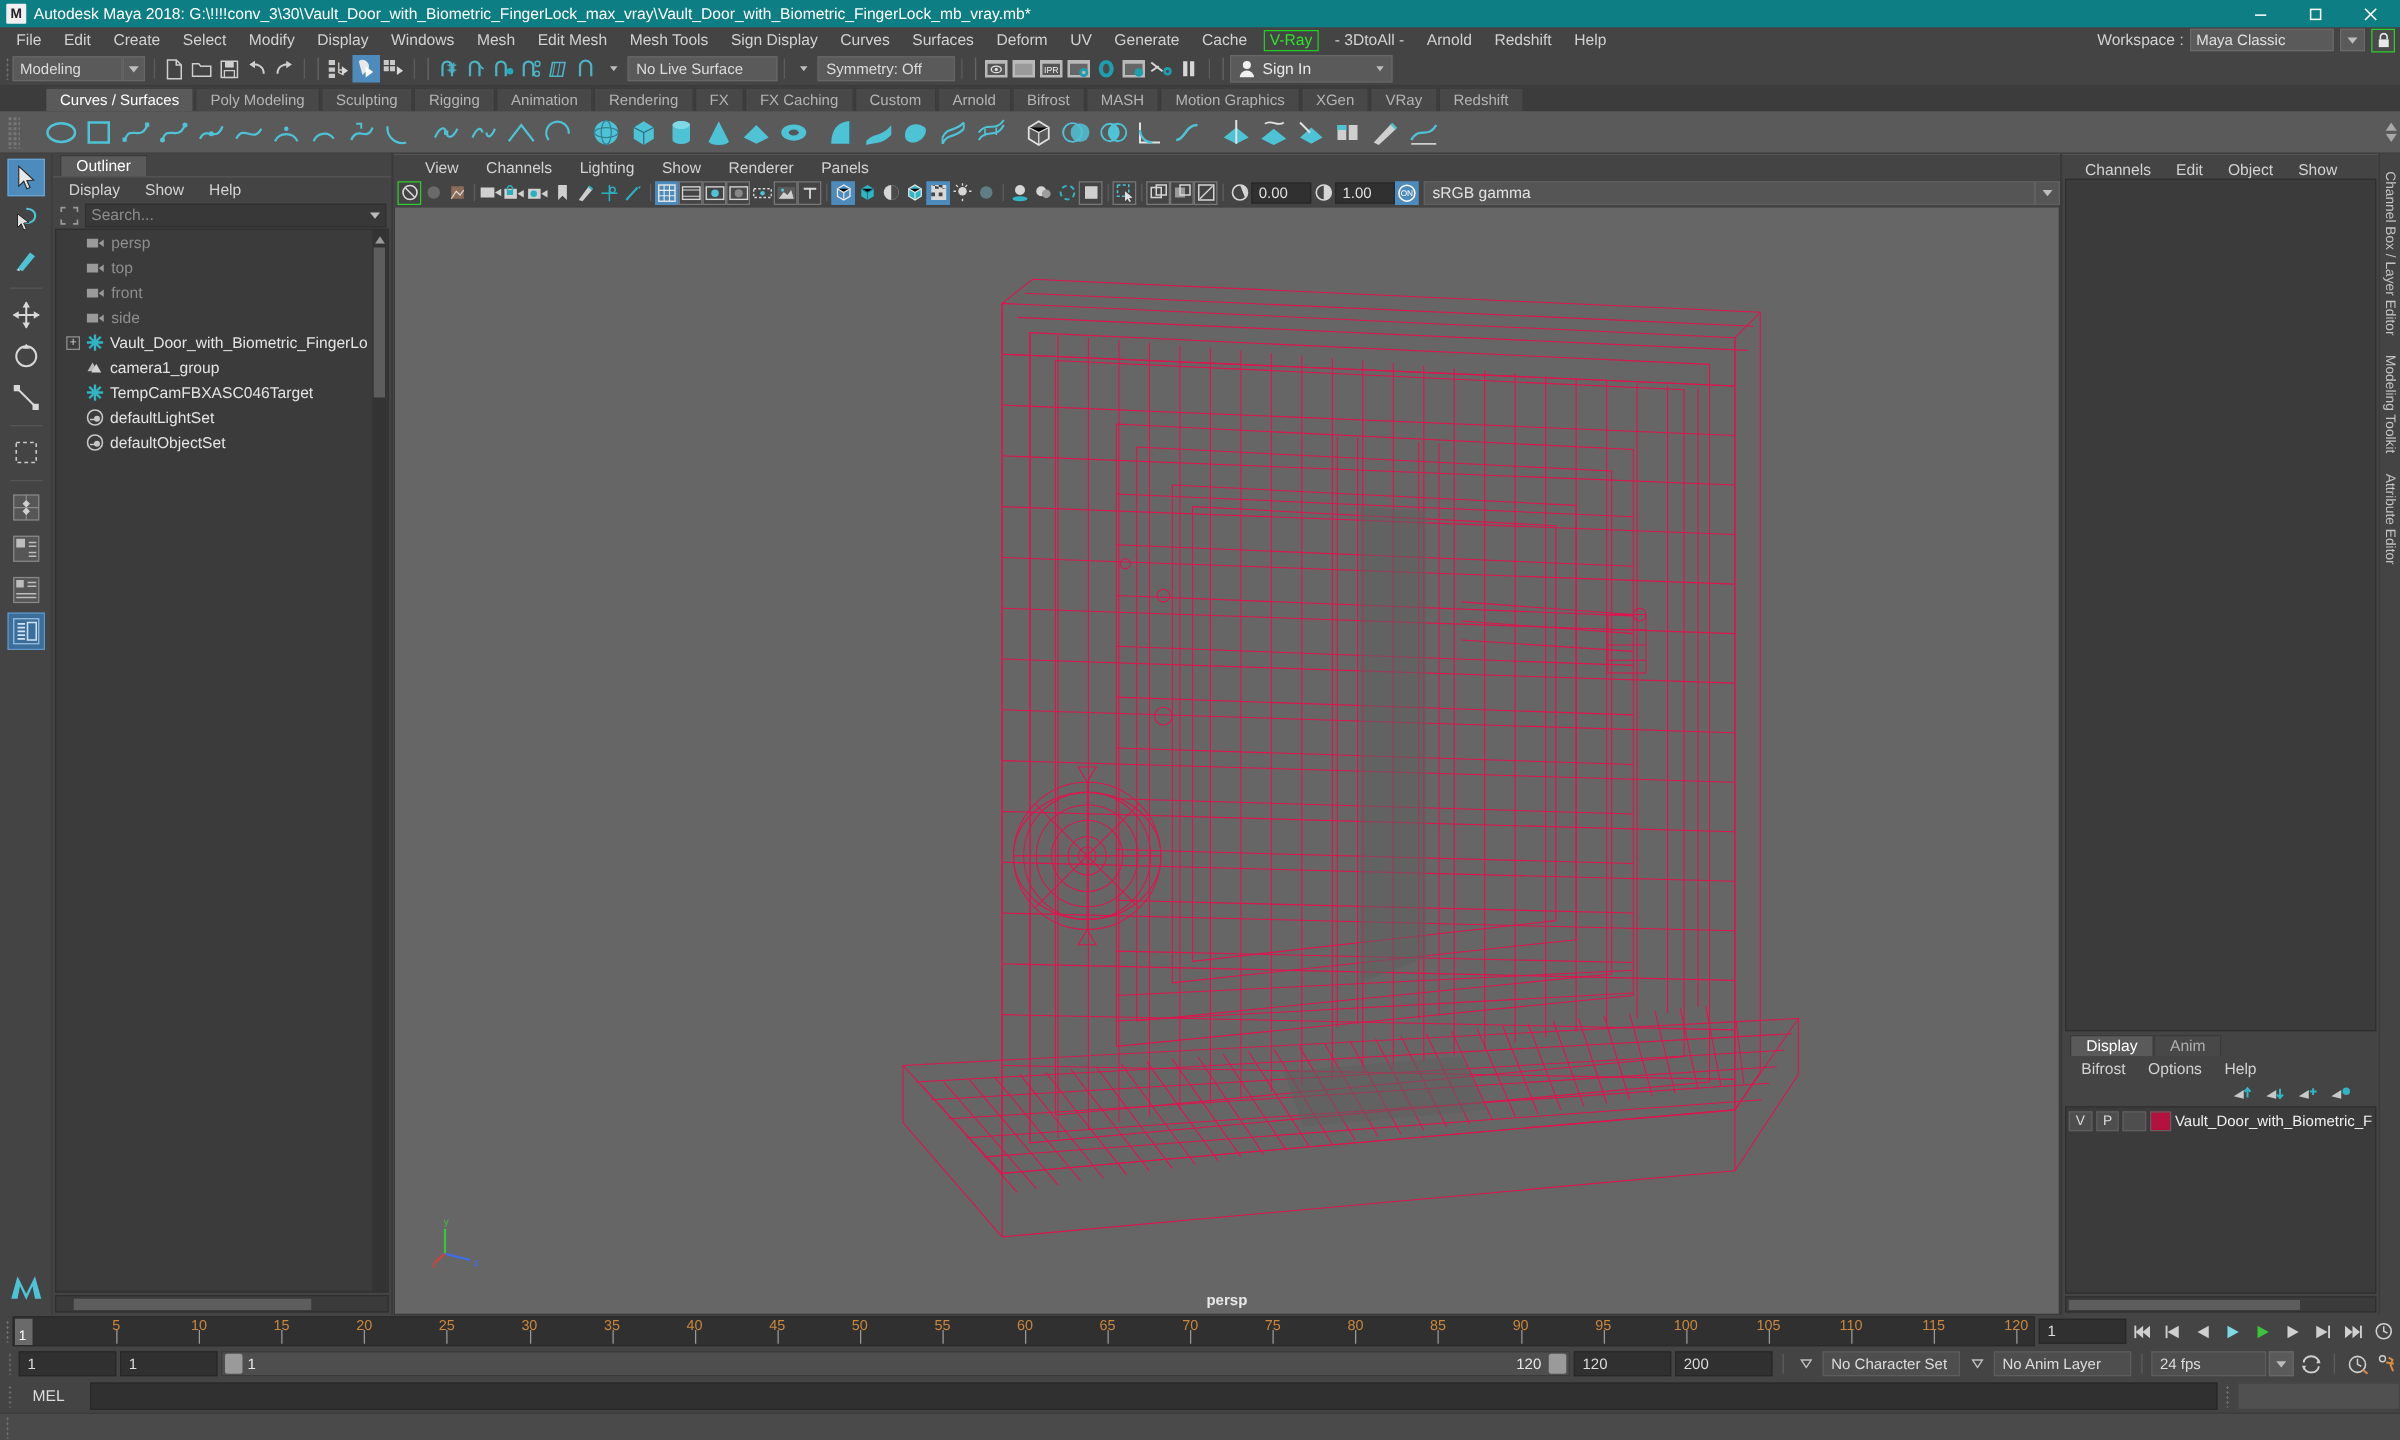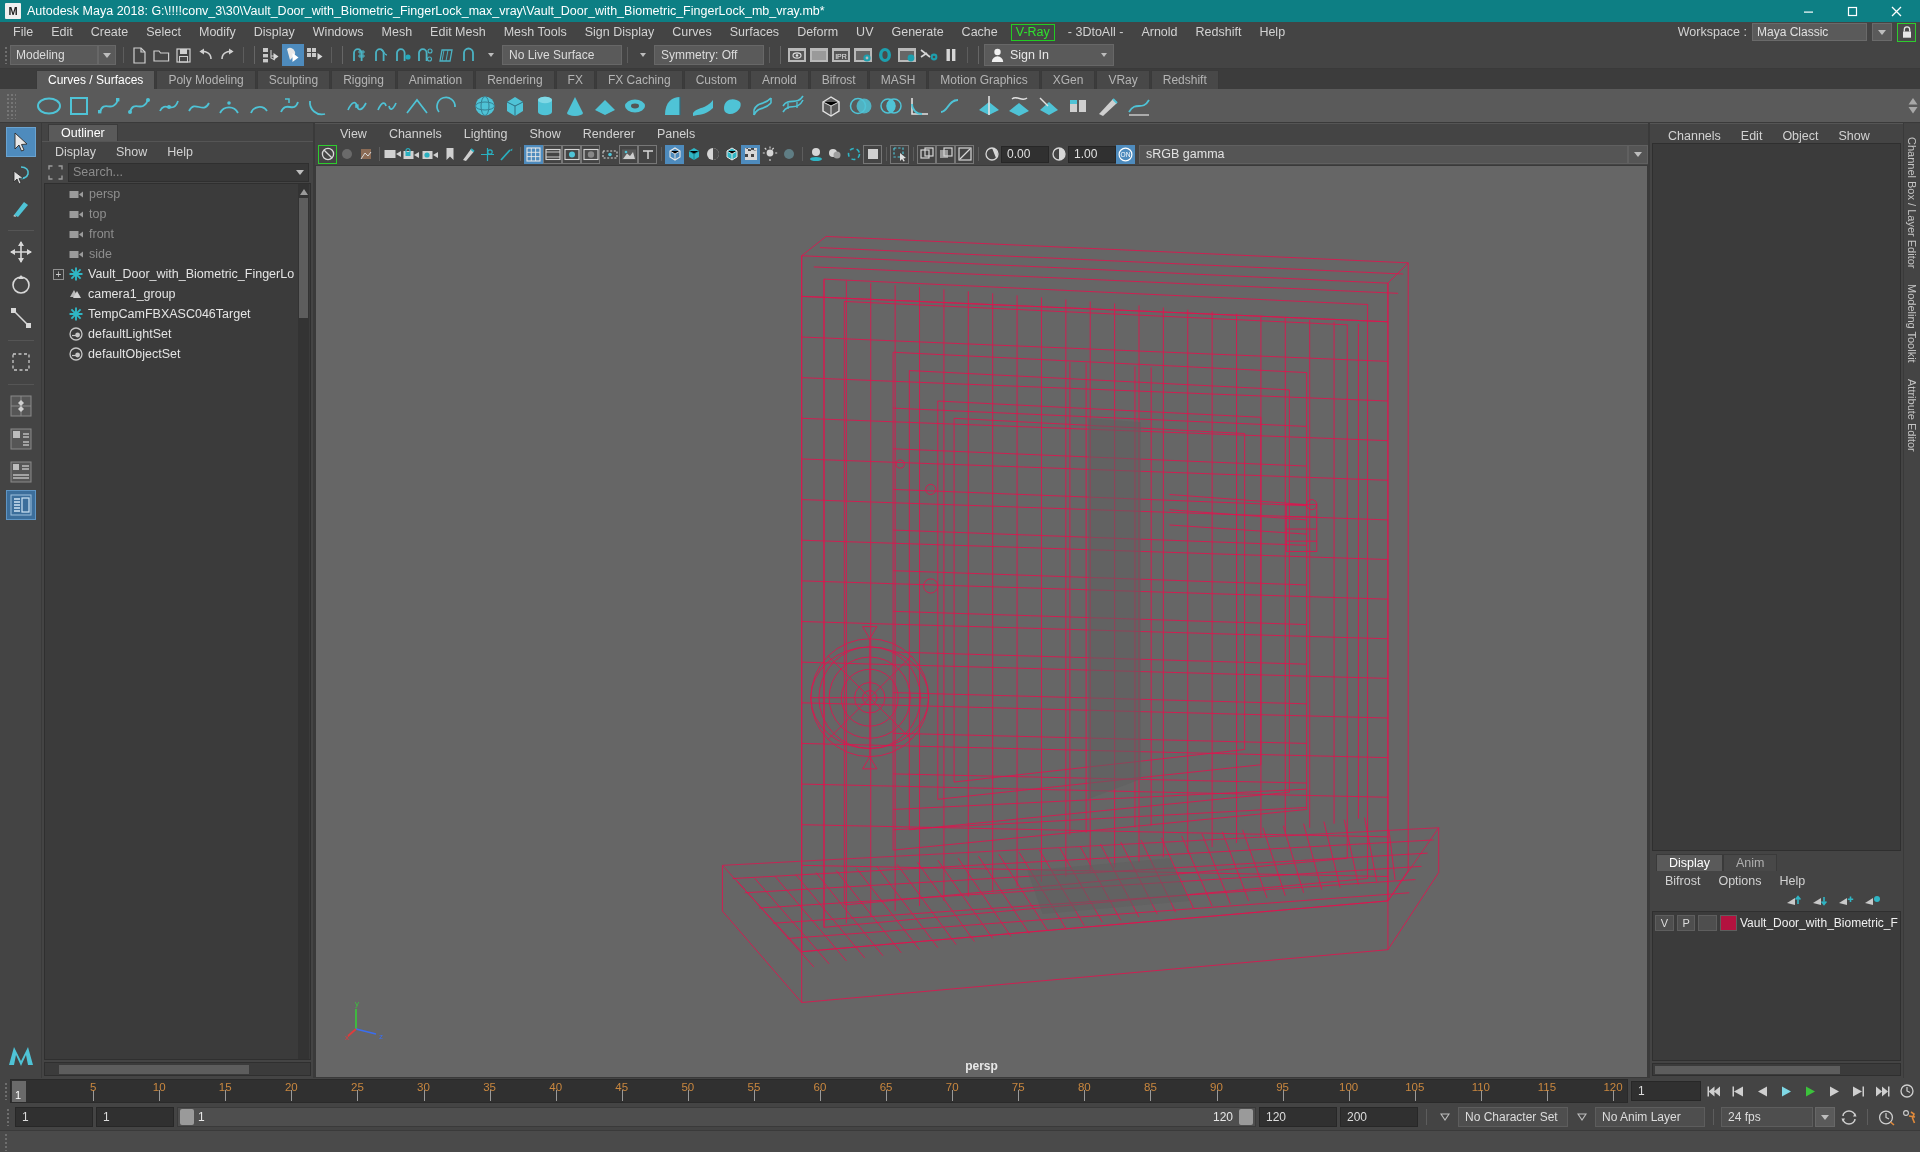--- a/index.html
+++ b/index.html
@@ -1590,20 +1590,31 @@
       </div>
     <div class="pbtn">
         <svg width="18" height="17" viewBox="0 0 18 17">
           <circle cx="5" cy="4" r="2.4" fill="none" stroke="#cfcfcf" stroke-width="1.1"></circle>
           <path d="M10 3 l3 2 l-1.5 4 l2 5" stroke="#e08a3c" stroke-width="1.6" fill="none"></path>
           <path d="M8 7 l6 1" stroke="#e08a3c" stroke-width="1.5"></path>
         </svg>
       </div>
   </div>
 
+  <div class="melrow">
+    <div class="gripper">
+        <i></i>
+      </div>
+    <div class="mel-label">MEL</div>
+    <div class="mel-input"></div>
+    <div class="gripper">
+        <i></i>
+      </div>
+    <div class="mel-out"></div>
+  </div>
 
   <div class="statusbar">
     <div class="gripper" style="position:absolute;left:2px">
         <i></i>
       </div>
     <div class="txt">Select Tool: select an object</div>
   </div>
 
 </div>
 

